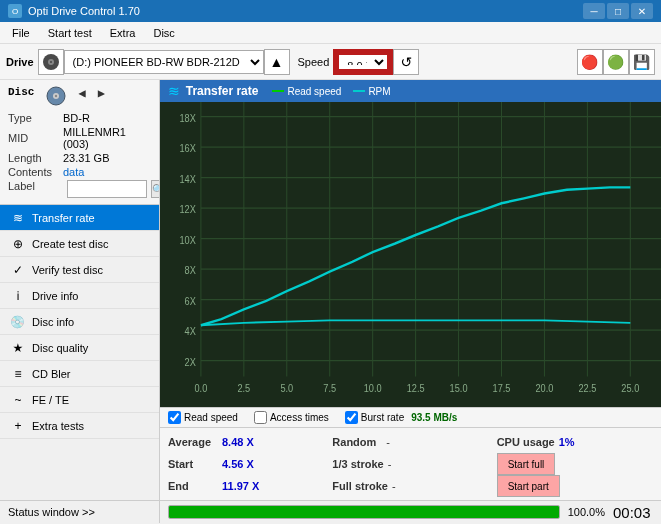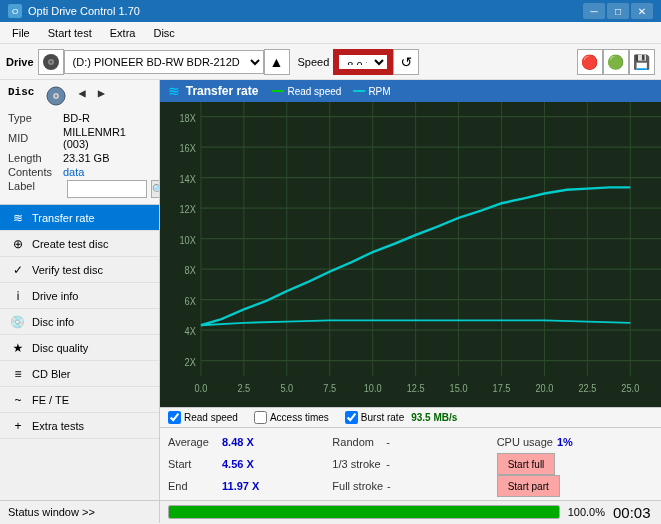--- a/index.html
+++ b/index.html
@@ -68,21 +68,21 @@
     
     
     .chart-footer { height: 20px; background: #f5f5f5; display: flex; align-items: center; padding: 0 8px; gap: 16px; border-top: 1px solid #ccc; font-size: 10px; }
     .checkbox-item { display: flex; align-items: center; gap: 3px; }
     .burst-value { color: #006600; font-weight: bold; margin-left: 4px; }
     
     
     .stats-area { background: #f5f5f5; padding: 4px 8px; border-top: 1px solid #ccc; }
     .stats-grid { display: grid; grid-template-columns: 1fr 1fr 1fr; gap: 2px 8px; }
     .stat-row { display: flex; align-items: center; gap: 4px; font-size: 11px; height: 20px; }
-    .stat-label { color: #333; min-width: 50px; }
+    .stat-label { color: #333; min-width: 50px; font-weight: bold; }
     .stat-value { color: #0000cc; font-weight: bold; min-width: 40px; }
     .stat-dash { color: #333; }
     .start-btn { height: 22px; padding: 0 10px; font-size: 10px; border: 1px solid #aaa; background: #fca5a5; cursor: pointer; white-space: nowrap; }
     
     
     .status-bar { height: 23px; background: #f0f0f0; border-top: 1px solid #ccc; display: flex; align-items: center; gap: 0; }
     .status-left { width: 160px; min-width: 160px; border-right: 1px solid #ccc; height: 100%; display: flex; align-items: center; padding: 0 8px; font-size: 11px; cursor: pointer; }
     .progress-container { flex: 1; height: 100%; display: flex; align-items: center; padding: 0 8px; gap: 8px; }
     .progress-bar-outer { flex: 1; height: 14px; background: #ccc; border: 1px solid #aaa; border-radius: 2px; overflow: hidden; }
     .progress-bar-inner { height: 100%; background: #00aa00; }

